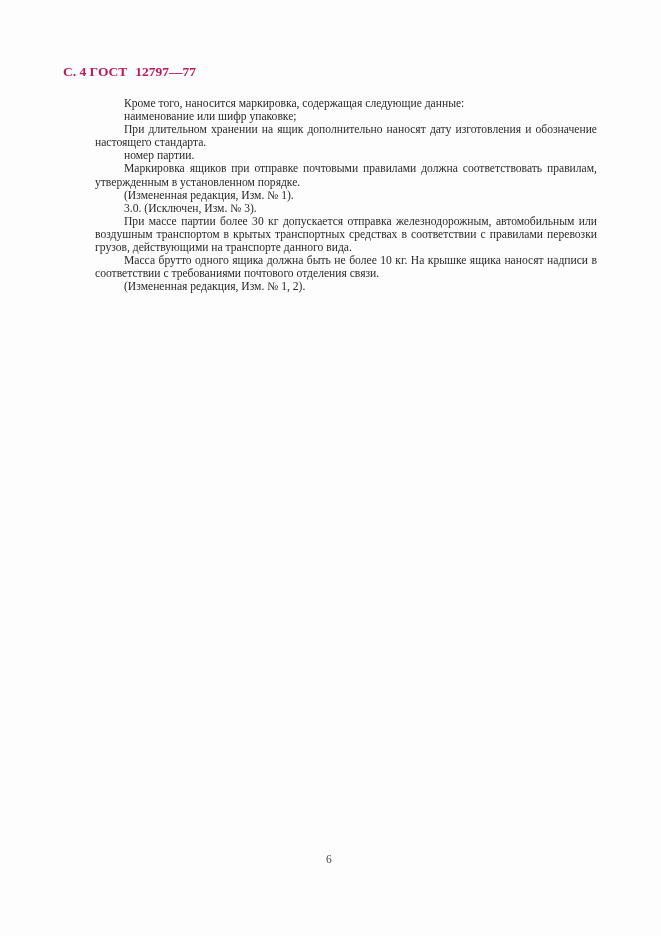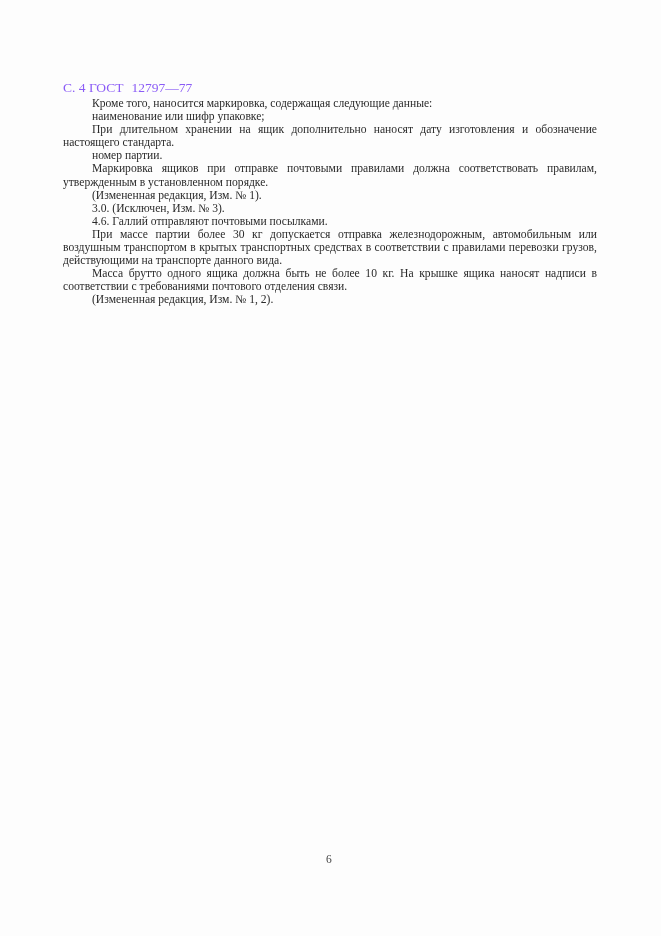--- a/index.html
+++ b/index.html
@@ -5,34 +5,34 @@
   html, body { margin: 0; padding: 0; }
   body {
     width: 661px; height: 936px;
     background: #fdfdfd;
     position: relative;
     overflow: hidden;
     font-family: "Liberation Serif", "DejaVu Serif", serif;
     color: #2a2a2a;
   }
   .page-header {
-    position: absolute; left: 63px; top: 80px;
-    font-size: 13.5px; font-weight: normal; letter-spacing: 0px;
-    color: #8b5cf6;
+    position: absolute; left: 63px; top: 64px;
+    font-size: 13.5px; font-weight: bold; letter-spacing: 0px;
+    color: #be185d;
   }
   .page-header .gap { display: inline-block; width: 8px; }
   .body-text {
     position: absolute; left: 63px; top: 97px;
     width: 534px;
     font-size: 11.6px;
     line-height: 13.1px;
     text-align: justify;
   }
   .body-text p { margin: 0; text-indent: 29px; }
-  .body-text p.last-left { text-align-last: left; }
+  .body-text p.last-left { text-align-last: left; margin-left: 32px; }
   .body-text b { font-weight: normal; }
   .page-number {
     position: absolute; left: 326px; top: 853px;
     font-size: 11.5px; color: #444;
   }
 </style>
 </head>
 <body>
 
 <div class="page-header">
@@ -40,19 +40,18 @@
 </div>
 
 <div class="body-text">
   <p class="last-left">Кроме того, наносится маркировка, содержащая следующие данные:</p>
   <p class="last-left">наименование или шифр упаковке;</p>
   <p class="last-left">При длительном хранении на ящик дополнительно наносят дату изготовления и обозначение настоящего стандарта.</p>
   <p class="last-left">номер партии.</p>
   <p class="last-left">Маркировка ящиков при отправке почтовыми правилами должна соответствовать правилам, утвержденным в установленном порядке.</p>
   <p class="last-left"><b>(Измененная редакция, Изм. № 1).</b></p>
   <p class="last-left"><span>3.0. </span><b>(Исключен, Изм. № 3).</b></p>
-  <p class="last-left">4.6. Галлий отправляют почтовыми посылками.</p>
   <p class="last-left">При массе партии более 30 кг допускается отправка железнодорожным, автомобильным или воздушным транспортом в крытых транспортных средствах в соответствии с правилами перевозки грузов, действующими на транспорте данного вида.</p>
   <p class="last-left">Масса брутто одного ящика должна быть не более 10 кг. На крышке ящика наносят надписи в соответствии с требованиями почтового отделения связи.</p>
   <p class="last-left"><b>(Измененная редакция, Изм. № 1, 2).</b></p>
 </div>
 
 <div class="page-number">6</div>
 
 </body></html>

